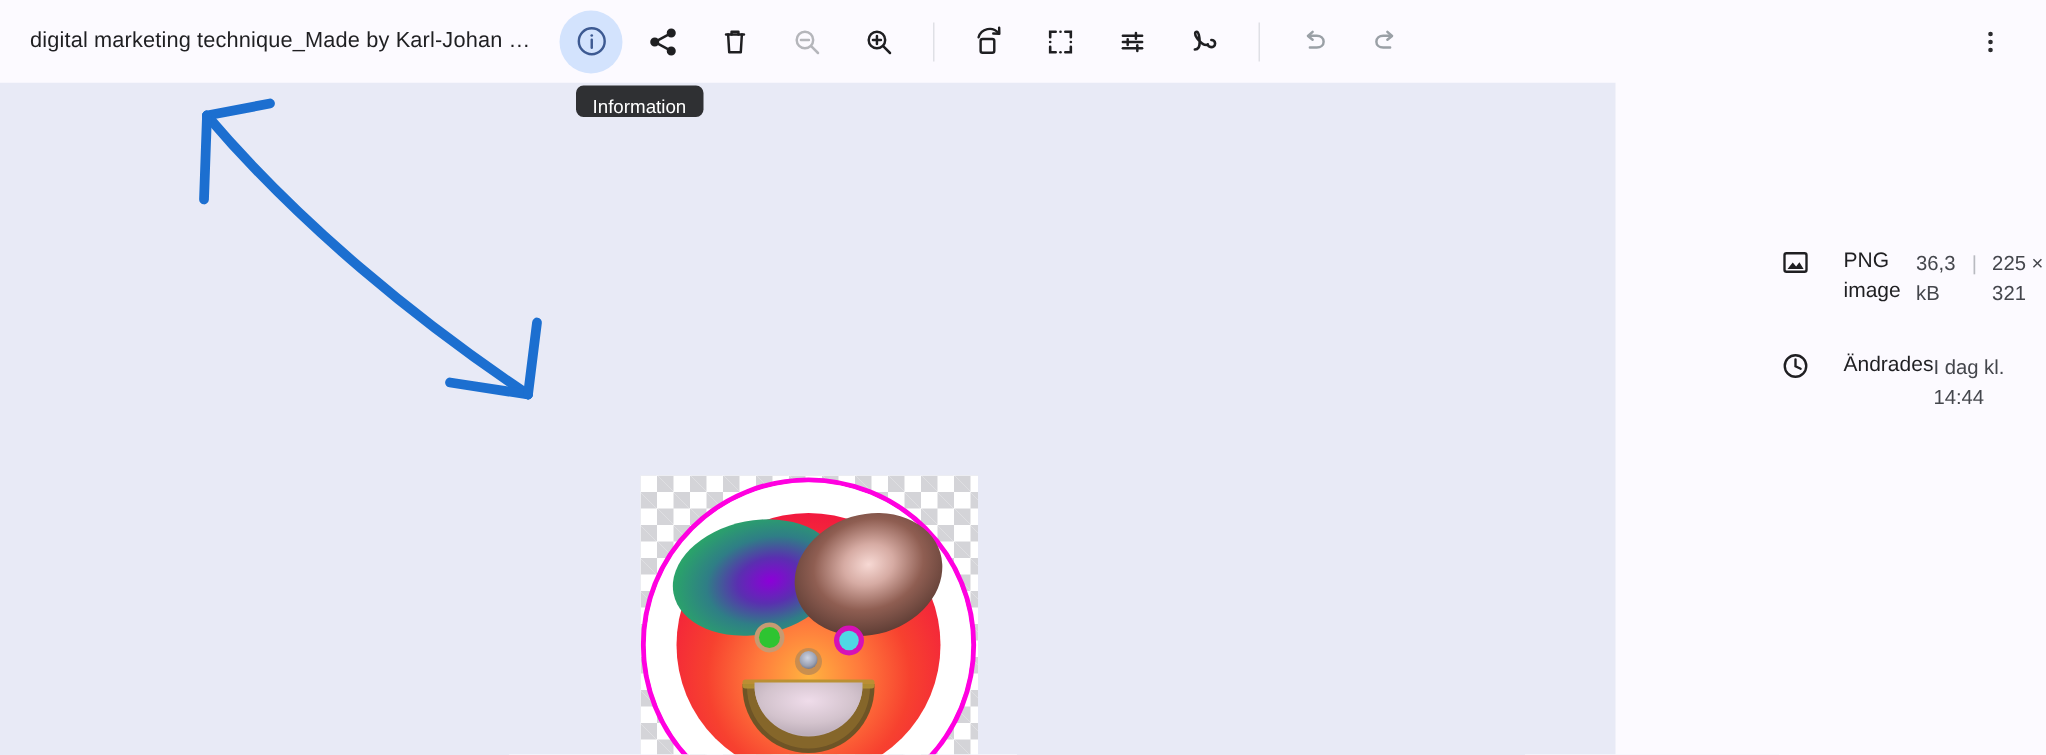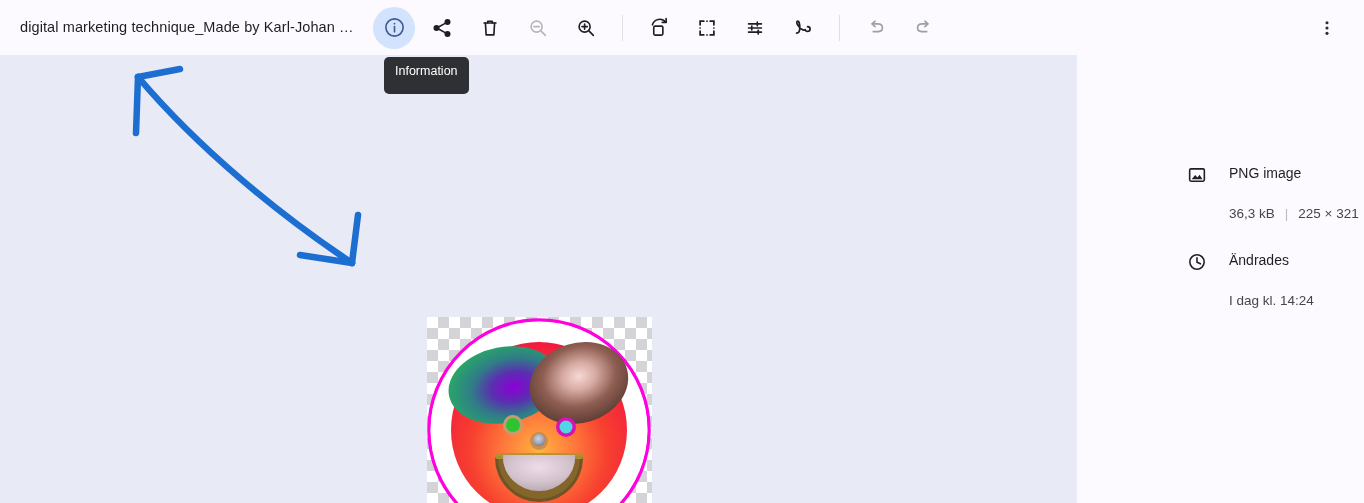--- a/index.html
+++ b/index.html
@@ -41,21 +41,21 @@
   .divider { width: 1px; height: 26px; background: #dfe0e6; margin: 0 12px; }
   .spacer { flex: 1; }
   .kebab { margin-right: 8px; color: #2b2b2e; }
 
   
   .tooltip {
     position: absolute;
     left: 384px; top: 57px;
     background: #2f3033; color: #ffffff;
     font-size: 12.5px; line-height: 1;
-    padding: 8px 11px 16px;
+    padding: 8px 11px 0;
     border-radius: 5px;
     white-space: nowrap;
     z-index: 60;
   }
 
   
   .body { flex: 1; display: flex; min-height: 0; }
 
   
   .canvas {
@@ -82,23 +82,23 @@
 
   
   .panel {
     flex: 1;
     background: #fcfaff;
     padding: 108px 0 0 0;
   }
   .info-row { display: flex; align-items: flex-start; padding: 0 0 0 110px; margin-bottom: 26px; }
   .info-icon { width: 22px; min-width: 22px; margin-right: 20px; color: #1f1f22; padding-top: 2px; }
   .info-icon svg { display: block; }
-  .info-text { display: flex; flex-direction: column; }
+  .info-text { display: flex; flex-direction: row; }
   .info-primary { font-size: 14px; color: #1f1f22; line-height: 20px; }
-  .info-secondary { font-size: 13.5px; color: #44464c; line-height: 20px; margin-top: 21px; display: flex; align-items: flex-start; }
+  .info-secondary { font-size: 13.5px; color: #44464c; line-height: 20px; margin-top: 3px; display: flex; align-items: flex-start; }
   .sep { color: #b9bac0; margin: 0 10px; }
 </style>
 </head>
 <body>
 
 <div class="app">
 
   <div class="toolbar">
 
     <div class="title">digital marketing technique_Made by Karl-Johan Gylle…</div>
@@ -347,19 +347,19 @@
 
       <div class="info-row">
         <div class="info-icon">
           <svg width="20" height="20" viewBox="0 0 24 24" fill="none" stroke="currentColor" stroke-width="1.9" stroke-linecap="round">
             <circle cx="12" cy="12" r="8.6"></circle>
             <polyline points="12,6.8 12,12.2 16.1,14.2"></polyline>
           </svg>
         </div>
         <div class="info-text">
           <div class="info-primary">Ändrades</div>
-          <div class="info-secondary">I dag kl. 14:24</div>
+          <div class="info-secondary">I dag kl. 14:44</div>
         </div>
       </div>
 
     </div>
   </div>
 </div>
 
 </body></html>

